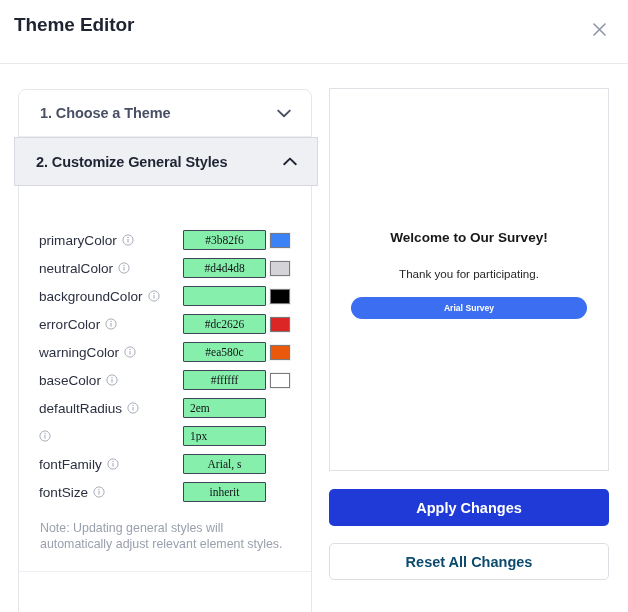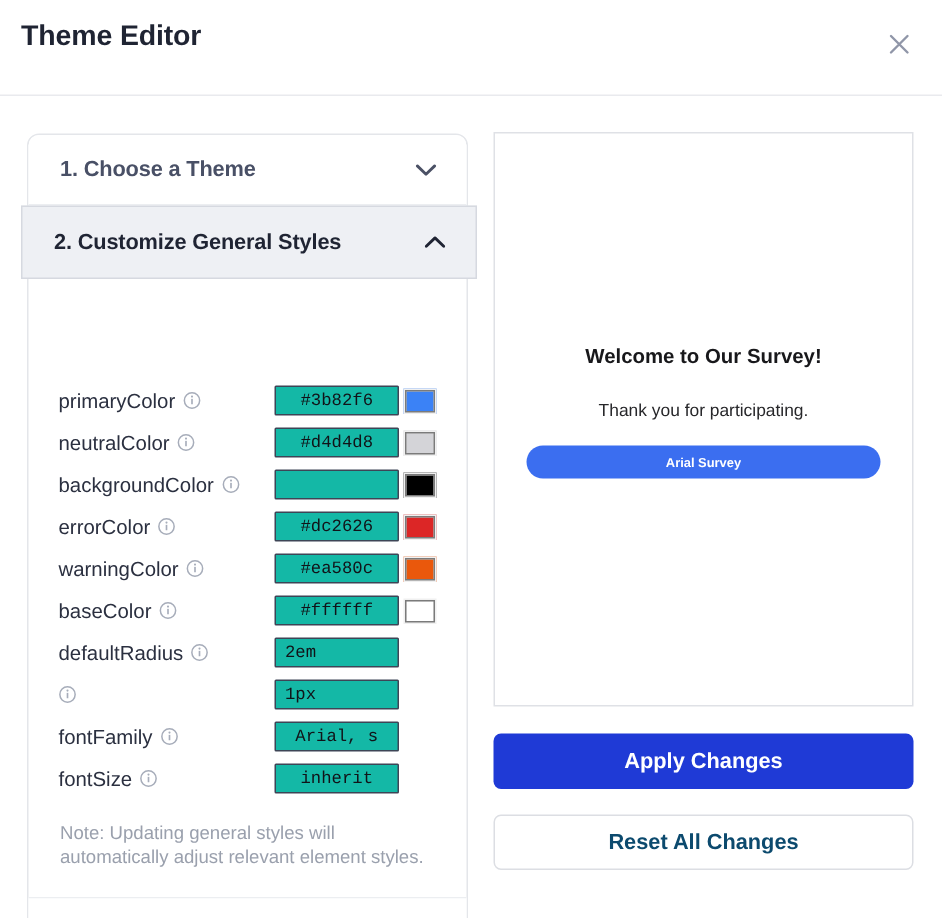--- a/index.html
+++ b/index.html
@@ -84,21 +84,21 @@
     border: 1px solid #d6d9e0;
     border-radius: 0;
     z-index: 3;
   }
   .acc-head.selected .acc-title {
     color: #1f2433;
     font-size: 14.5px;
   }
 
   .acc-body {
-    padding: 96px 0 0 0; 
+    padding: 69px 0 0 0; 
   }
 
   .fields { padding: 20px 20px 0 20px; }
   .frow {
     display: flex;
     align-items: center;
     height: 28px;
   }
   .flabel {
     font-size: 13.6px;
@@ -108,22 +108,22 @@
     align-items: center;
     gap: 5px;
   }
   .info-ic { flex: none; display: block; }
   .fspacer { flex: 1 1 auto; min-width: 4px; }
   .finput {
     width: 83px;
     height: 20px;
     border: 1px solid #3d4556;
     border-radius: 1px;
-    background: #14b8a6;
-    font-family: Liberation Mono, monospace;
+    background: #86efac;
+    font-family: Liberation Serif, serif;
     font-size: 11.5px;
     color: #111318;
     padding: 0 3px;
     outline: none;
     flex: none;
   }
   .finput.ctr { text-align: center; }
   .finput.lft { text-align: left; padding-left: 6px; }
   .swatch-wrap { width: 25px; flex: none; display: flex; justify-content: flex-end; }
   .swatch {

